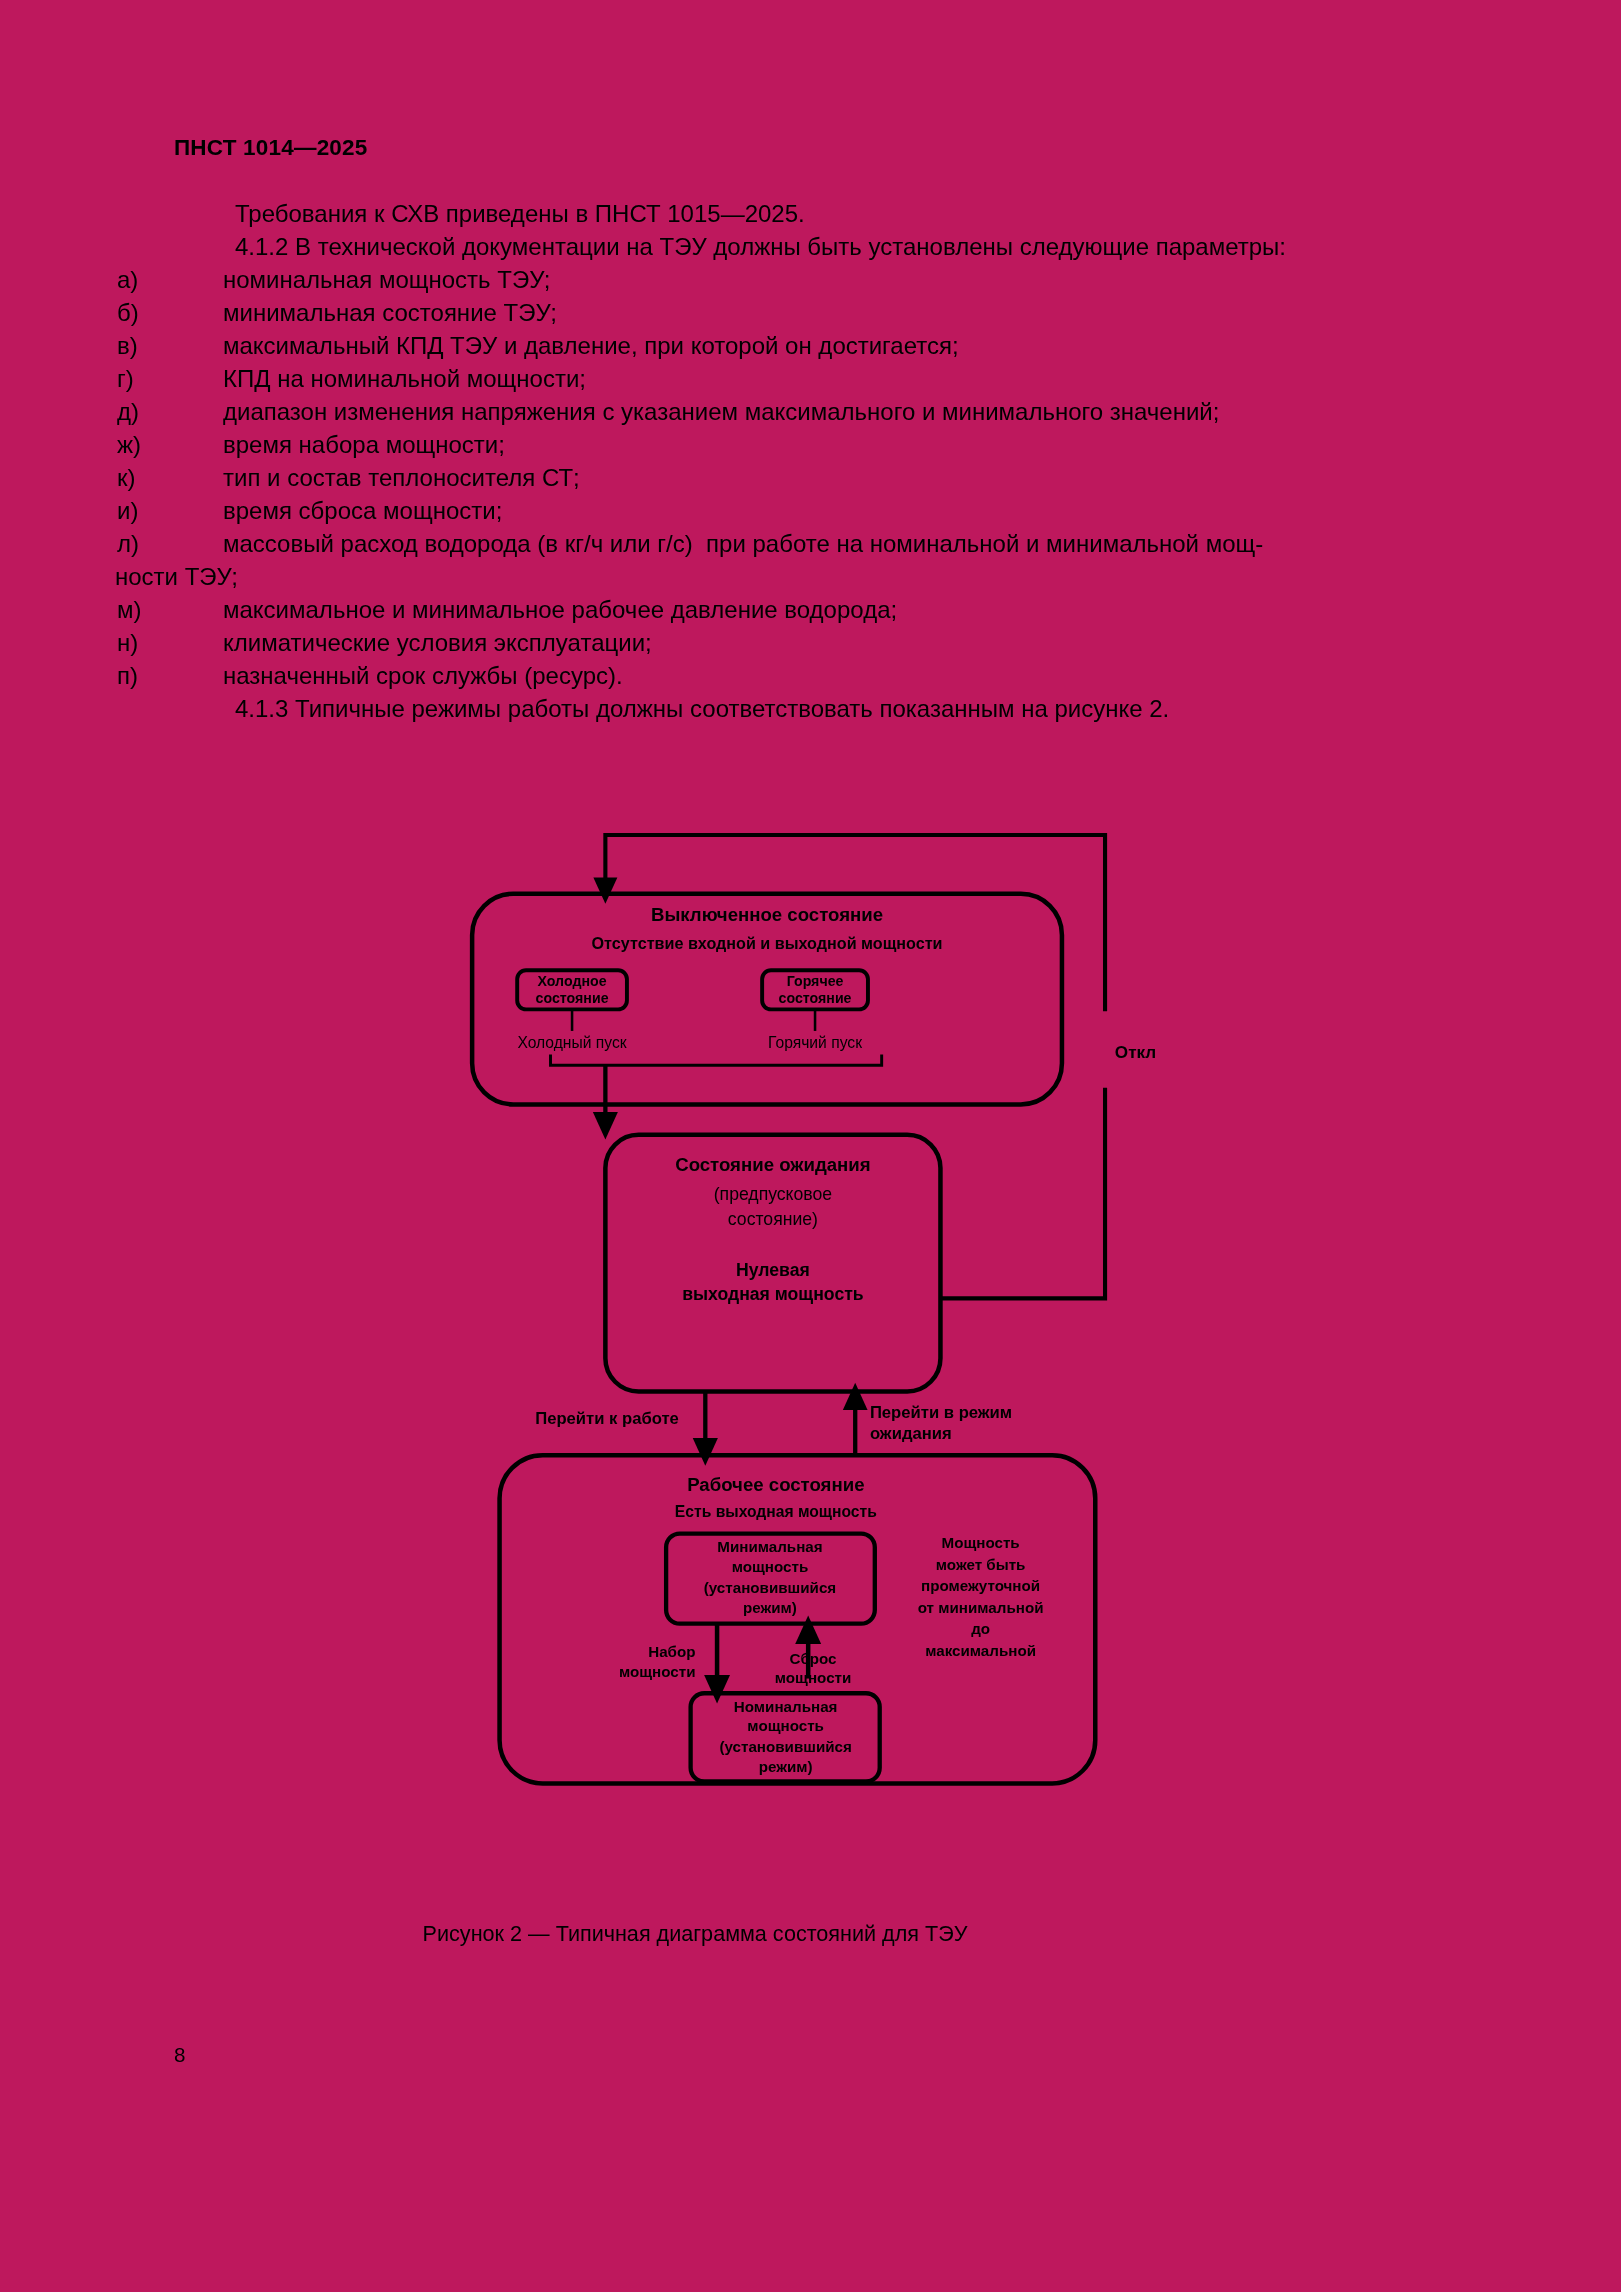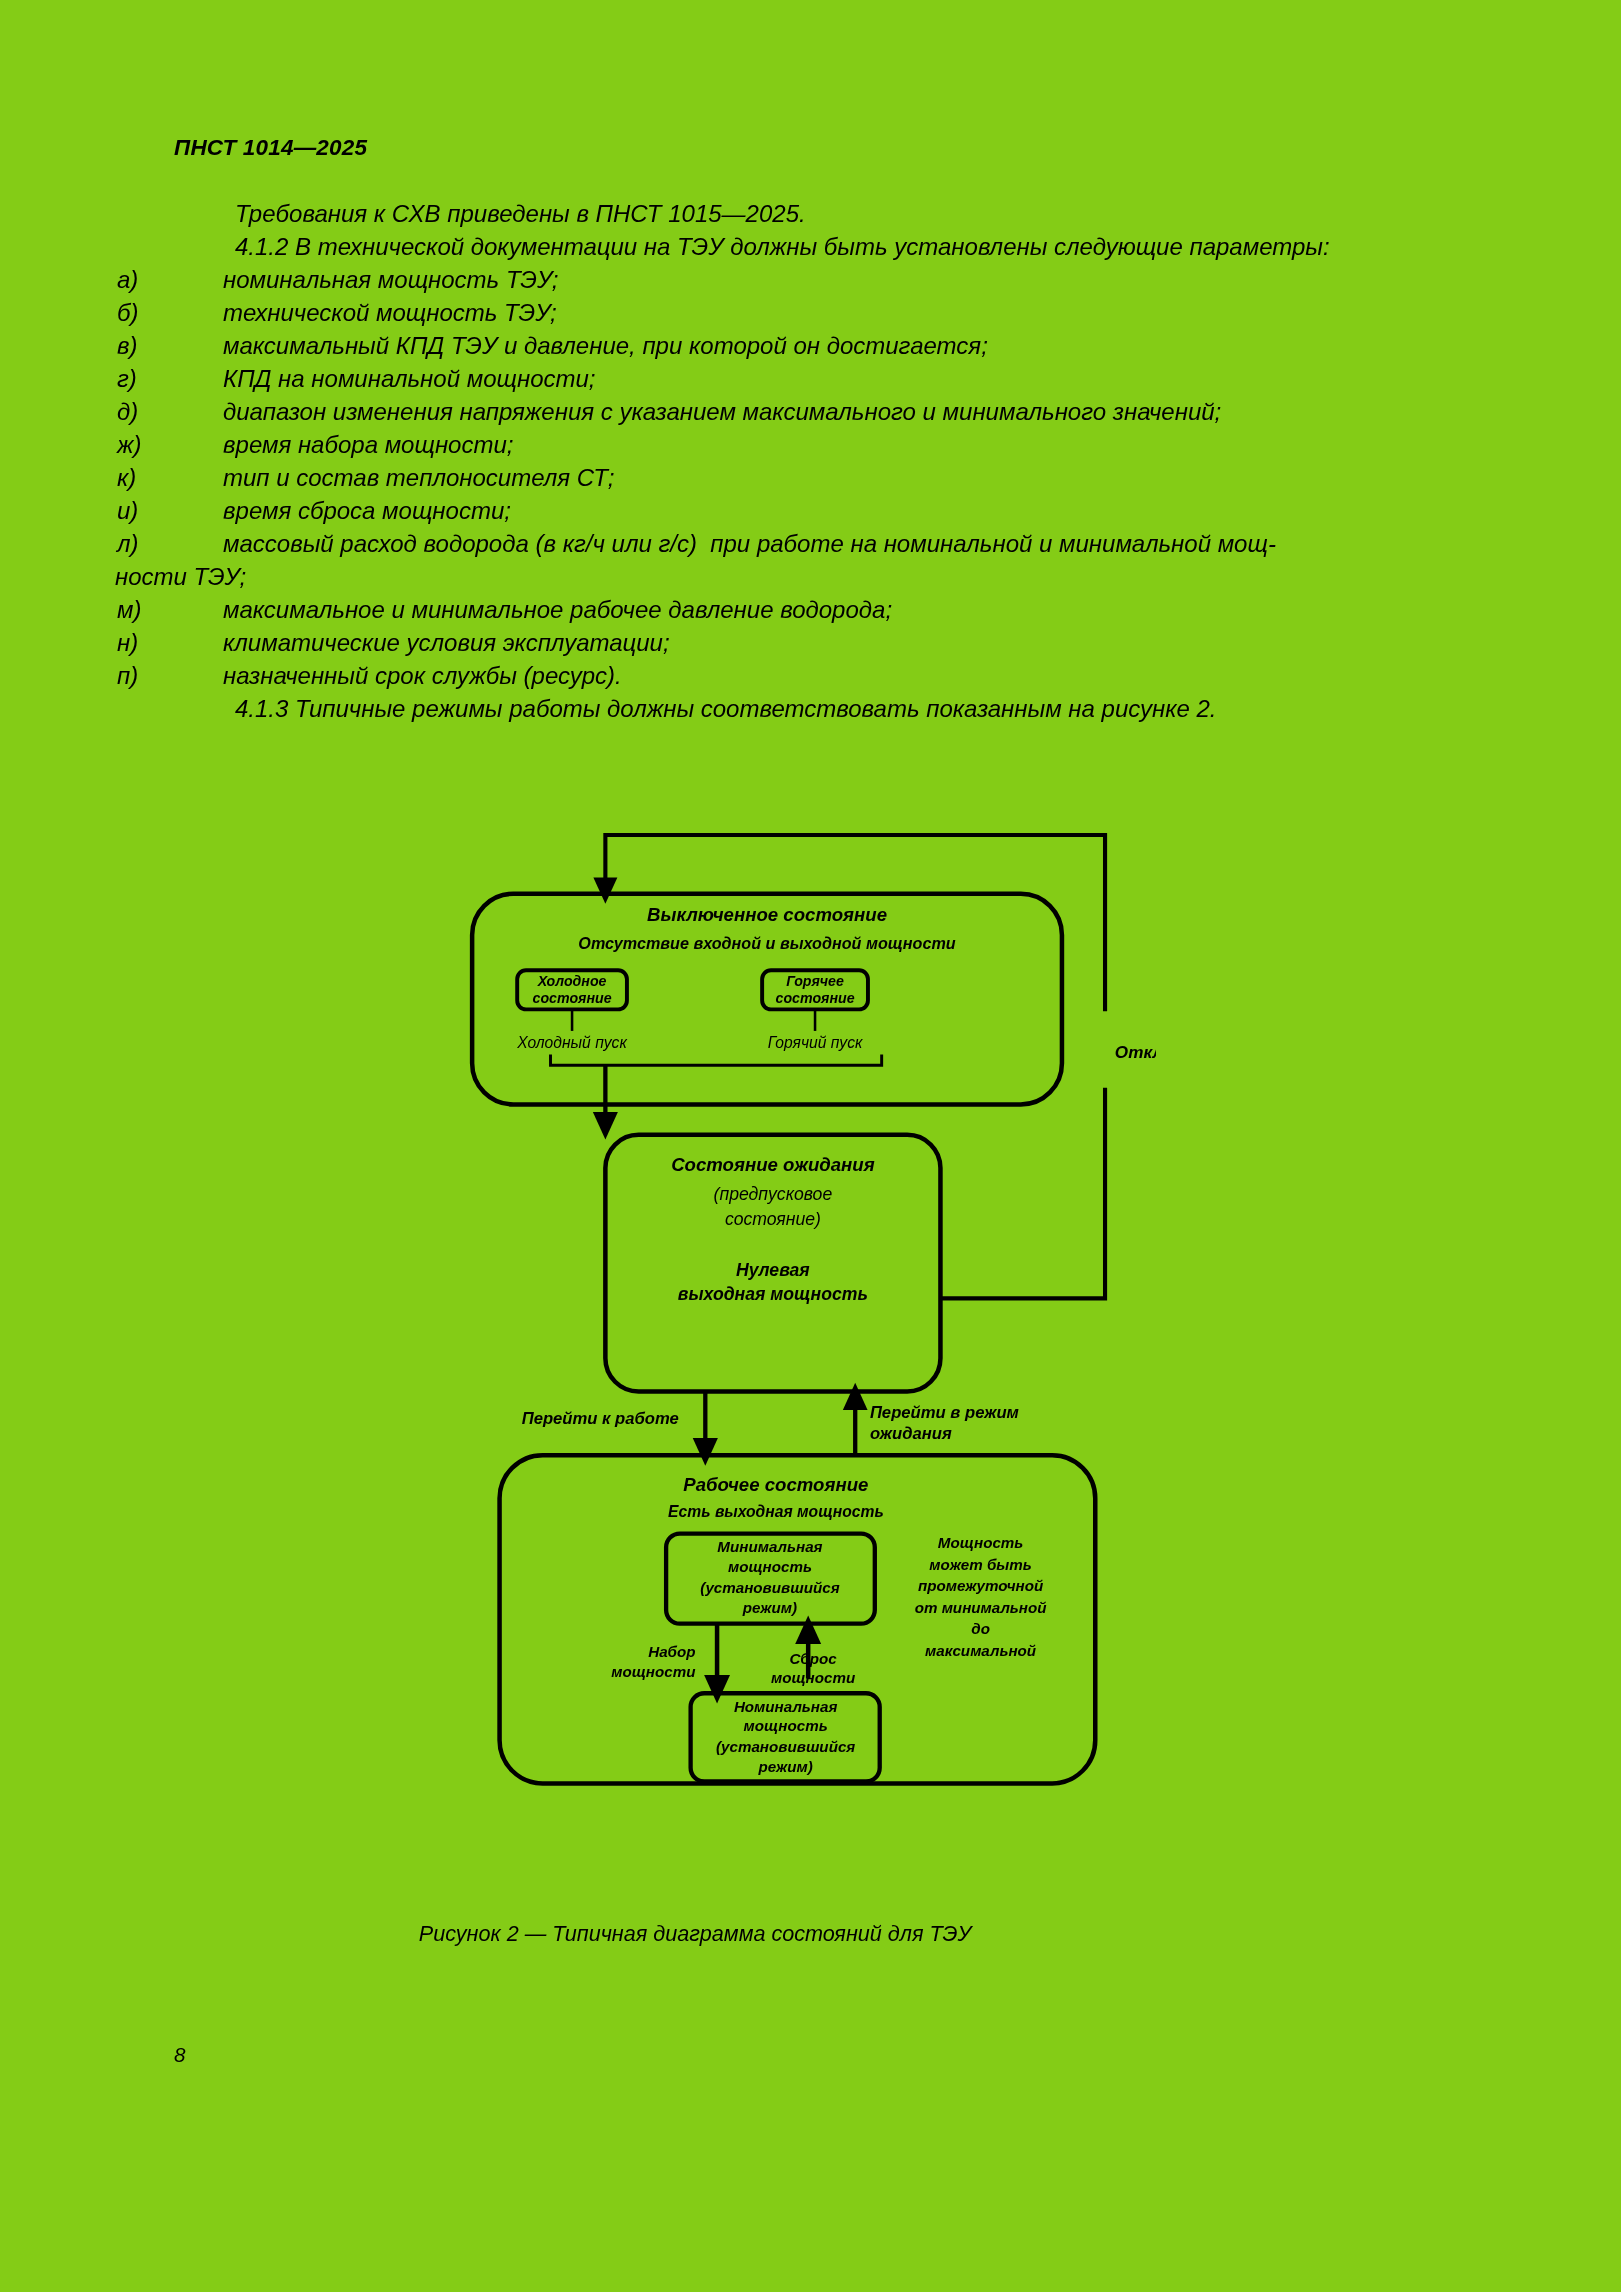--- a/index.html
+++ b/index.html
@@ -8,23 +8,22 @@
     background: #ffffff;
   }
   body {
     font-family: "Liberation Sans", sans-serif;
     color: #000000;
   }
   #page {
     position: relative;
     width: 1621px;
     height: 2293px;
-    background: #84cc16;
+    background: #be185d;
     overflow: hidden;
-    font-style: italic;
   }
 
   
   .header {
     position: absolute;
     left: 174px;
     top: 135px;
     font-size: 22.5px;
     font-weight: bold;
     letter-spacing: 0.2px;
@@ -92,21 +91,21 @@
 <body>
 
 <div id="page">
 
   <div class="header">ПНСТ 1014—2025</div>
 
   <div class="body-text" id="bodyText">
       <p class="para" style="padding-left: 59px;">Требования к СХВ приведены в ПНСТ 1015—2025.</p>
       <p class="para" style="padding-left: 59px;">4.1.2 В технической документации на ТЭУ должны быть установлены следующие параметры:</p>
       <p class="lead"><span class="marker">а)</span><span>номинальная мощность ТЭУ;</span></p>
-      <p class="lead"><span class="marker">б)</span><span>технической мощность ТЭУ;</span></p>
+      <p class="lead"><span class="marker">б)</span><span>минимальная состояние ТЭУ;</span></p>
       <p class="lead"><span class="marker">в)</span><span>максимальный КПД ТЭУ и давление, при которой он достигается;</span></p>
       <p class="lead"><span class="marker">г)</span><span>КПД на номинальной мощности;</span></p>
       <p class="lead"><span class="marker">д)</span><span>диапазон изменения напряжения с указанием максимального и минимального значений;</span></p>
       <p class="lead"><span class="marker">ж)</span><span>время набора мощности;</span></p>
       <p class="lead"><span class="marker">к)</span><span>тип и состав теплоносителя СТ;</span></p>
       <p class="lead"><span class="marker">и)</span><span>время сброса мощности;</span></p>
       <p class="lead"><span class="marker">л)</span><span>массовый расход водорода (в кг/ч или г/с)  при работе на номинальной и минимальной мощ-</span></p>
       <p class="hang">ности ТЭУ;</p>
       <p class="lead"><span class="marker">м)</span><span>максимальное и минимальное рабочее давление водорода;</span></p>
       <p class="lead"><span class="marker">н)</span><span>климатические условия эксплуатации;</span></p>

